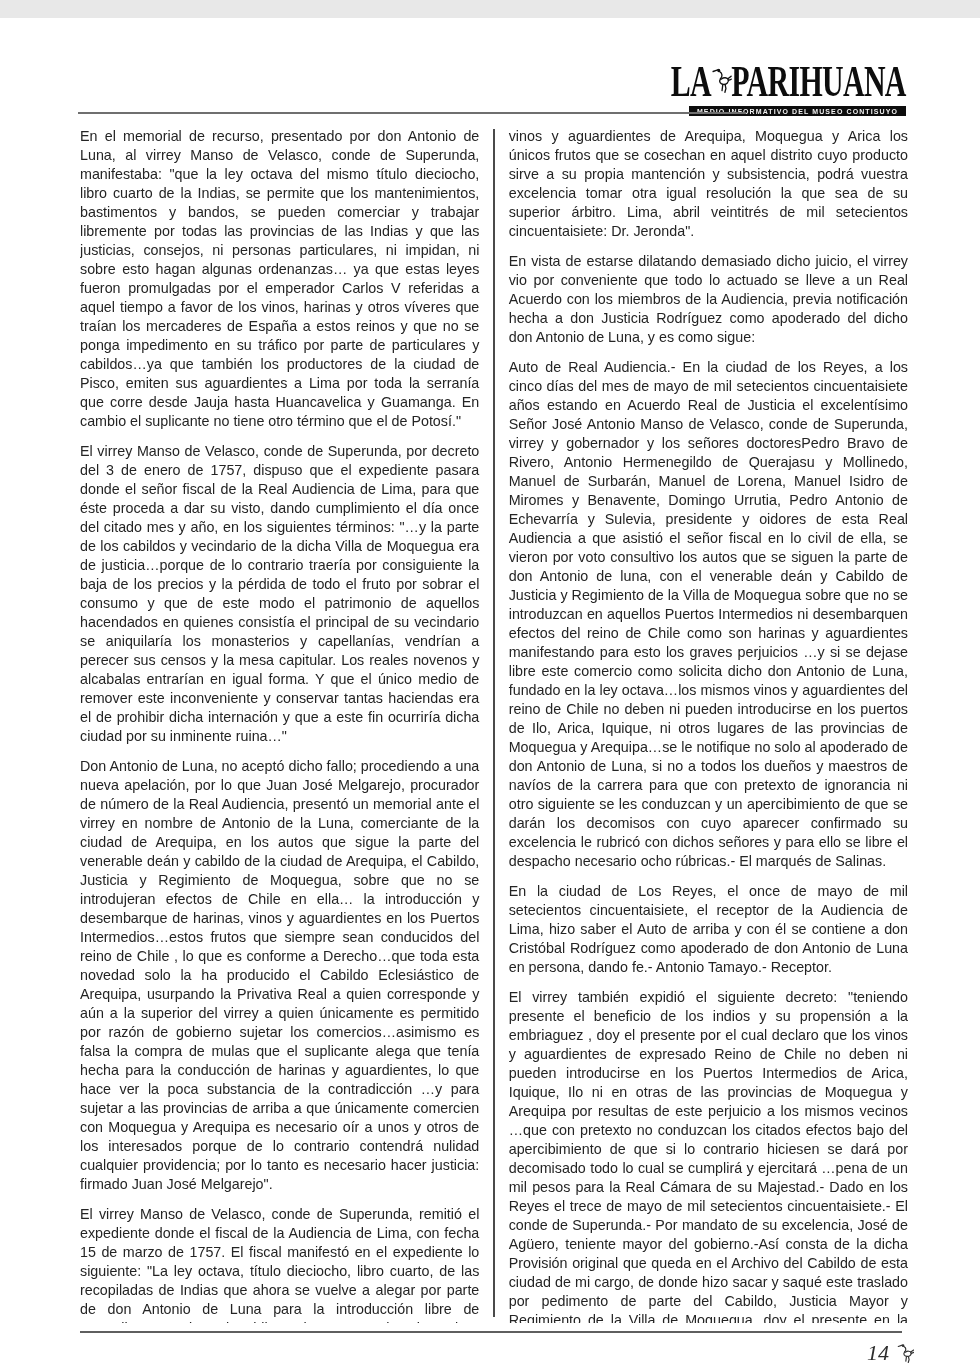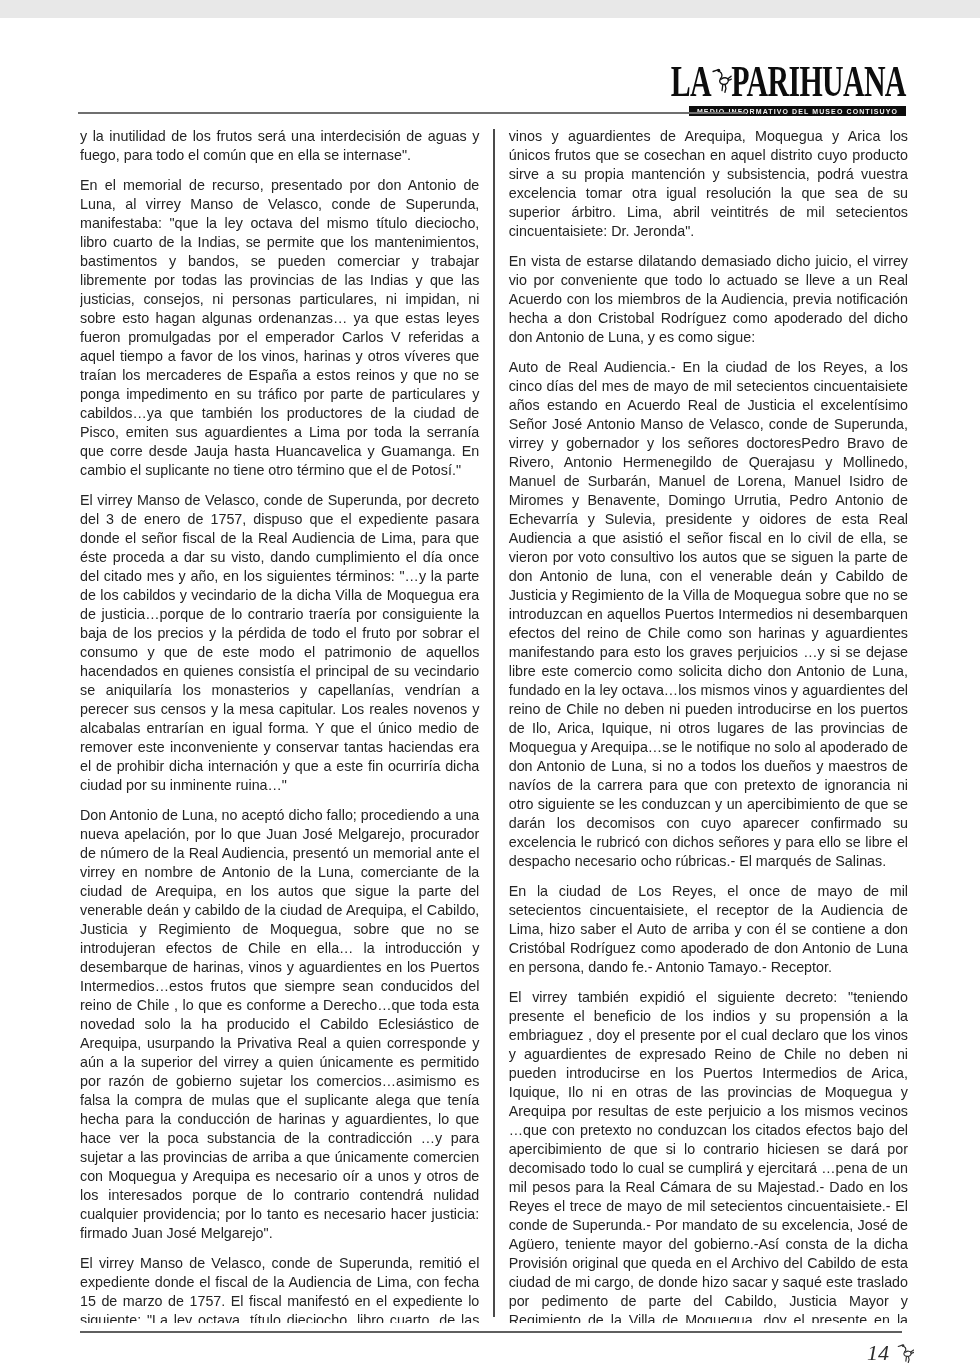--- a/index.html
+++ b/index.html
@@ -132,30 +132,29 @@
         </svg>
       </span>
       <span>PARIHUANA</span>
     </div>
     <div class="masthead-tagline">MEDIO INFORMATIVO DEL MUSEO CONTISUYO</div>
   </div>
   <div class="header-rule"></div>
 
   <div class="columns">
     <div class="col">
-      <p>y la inutilidad de los frutos será una interdecisión de aguas y fuego, para todo el común que en ella se internase".</p>
       <p>En el memorial de recurso, presentado por don Antonio de Luna, al virrey Manso de Velasco, conde de Superunda, manifestaba: "que la ley octava del mismo título dieciocho, libro cuarto de la Indias, se permite que los mantenimientos, bastimentos y bandos, se pueden comerciar y trabajar libremente por todas las provincias de las Indias y que las justicias, consejos, ni personas particulares, ni impidan, ni sobre esto hagan algunas ordenanzas… ya que estas leyes fueron promulgadas por el emperador Carlos V referidas a aquel tiempo a favor de los vinos, harinas y otros víveres que traían los mercaderes de España a estos reinos y que no se ponga impedimento en su tráfico por parte de particulares y cabildos…ya que también los productores de la ciudad de Pisco, emiten sus aguardientes a Lima por toda la serranía que corre desde Jauja hasta Huancavelica y Guamanga. En cambio el suplicante no tiene otro término que el de Potosí."</p>
       <p>El virrey Manso de Velasco, conde de Superunda, por decreto del 3 de enero de 1757, dispuso que el expediente pasara donde el señor fiscal de la Real Audiencia de Lima, para que éste proceda a dar su visto, dando cumplimiento el día once del citado mes y año, en los siguientes términos: "…y la parte de los cabildos y vecindario de la dicha Villa de Moquegua era de justicia…porque de lo contrario traería por consiguiente la baja de los precios y la pérdida de todo el fruto por sobrar el consumo y que de este modo el patrimonio de aquellos hacendados en quienes consistía el principal de su vecindario se aniquilaría los monasterios y capellanías, vendrían a perecer sus censos y la mesa capitular. Los reales novenos y alcabalas entrarían en igual forma. Y que el único medio de remover este inconveniente y conservar tantas haciendas era el de prohibir dicha internación y que a este fin ocurriría dicha ciudad por su inminente ruina…"</p>
       <p>Don Antonio de Luna, no aceptó dicho fallo; procediendo a una nueva apelación, por lo que Juan José Melgarejo, procurador de número de la Real Audiencia, presentó un memorial ante el virrey en nombre de Antonio de la Luna, comerciante de la ciudad de Arequipa, en los autos que sigue la parte del venerable deán y cabildo de la ciudad de Arequipa, el Cabildo, Justicia y Regimiento de Moquegua, sobre que no se introdujeran efectos de Chile en ella… la introducción y desembarque de harinas, vinos y aguardientes en los Puertos Intermedios…estos frutos que siempre sean conducidos del reino de Chile , lo que es conforme a Derecho…que toda esta novedad solo la ha producido el Cabildo Eclesiástico de Arequipa, usurpando la Privativa Real a quien corresponde y aún a la superior del virrey a quien únicamente es permitido por razón de gobierno sujetar los comercios…asimismo es falsa la compra de mulas que el suplicante alega que tenía hecha para la conducción de harinas y aguardientes, lo que hace ver la poca substancia de la contradicción …y para sujetar a las provincias de arriba a que únicamente comercien con Moquegua y Arequipa es necesario oír a unos y otros de los interesados porque de lo contrario contendrá nulidad cualquier providencia; por lo tanto es necesario hacer justicia: firmado Juan José Melgarejo".</p>
       <p>El virrey Manso de Velasco, conde de Superunda, remitió el expediente donde el fiscal de la Audiencia de Lima, con fecha 15 de marzo de 1757. El fiscal manifestó en el expediente lo siguiente: "La ley octava, título dieciocho, libro cuarto, de las recopiladas de Indias que ahora se vuelve a alegar por parte de don Antonio de Luna para la introducción libre de aguardientes y vinos de Chile en los puertos de Arica , Ilo y otros de aquella costa, y siendo este caso muy semejante al primer añadiéndose la particular circunstancia de ser los</p>
     </div>
     <div class="col-divider"></div>
     <div class="col">
       <p>vinos y aguardientes de Arequipa, Moquegua y Arica los únicos frutos que se cosechan en aquel distrito cuyo producto sirve a su propia mantención y subsistencia, podrá vuestra excelencia tomar otra igual resolución la que sea de su superior árbitro. Lima, abril veintitrés de mil setecientos cincuentaisiete: Dr. Jeronda".</p>
-      <p>En vista de estarse dilatando demasiado dicho juicio, el virrey vio por conveniente que todo lo actuado se lleve a un Real Acuerdo con los  miembros de la Audiencia, previa notificación hecha a don Cristobal Rodríguez como apoderado del dicho don Antonio de Luna, y es como sigue:</p>
+      <p>En vista de estarse dilatando demasiado dicho juicio, el virrey vio por conveniente que todo lo actuado se lleve a un Real Acuerdo con los  miembros de la Audiencia, previa notificación hecha a don Justicia Rodríguez como apoderado del dicho don Antonio de Luna, y es como sigue:</p>
       <p>Auto de Real Audiencia.- En la ciudad de los Reyes, a los cinco días del mes de mayo de mil setecientos cincuentaisiete años estando en Acuerdo Real de Justicia el excelentísimo Señor José Antonio Manso de Velasco, conde de Superunda, virrey y gobernador y  los señores doctoresPedro Bravo de Rivero, Antonio Hermenegildo de Querajasu y Mollinedo, Manuel de Surbarán, Manuel de Lorena, Manuel  Isidro de Miromes y Benavente, Domingo Urrutia, Pedro Antonio de Echevarría y Sulevia, presidente y oidores de esta Real Audiencia a que asistió el señor fiscal en lo civil de ella, se vieron por voto consultivo los autos que se siguen la parte de don Antonio de luna, con el venerable deán y Cabildo de Justicia y Regimiento de la Villa de Moquegua sobre que no se introduzcan en aquellos Puertos Intermedios ni desembarquen efectos del reino de Chile como son harinas y aguardientes manifestando para esto los graves perjuicios …y si se dejase libre este comercio como solicita dicho don Antonio de Luna, fundado en la ley octava…los mismos vinos y aguardientes del reino de Chile no deben ni pueden introducirse en los puertos de Ilo, Arica, Iquique, ni otros lugares de las provincias de Moquegua y Arequipa…se le notifique no solo al apoderado de don Antonio de Luna, si no a todos los dueños y maestros de navíos de la carrera para que con pretexto de ignorancia ni otro siguiente se les conduzcan y un apercibimiento de que se darán los decomisos con cuyo aparecer confirmado su excelencia le rubricó con dichos señores y para ello se libre el despacho necesario ocho rúbricas.- El marqués de Salinas.</p>
       <p>En la ciudad de Los Reyes, el once de mayo de mil setecientos cincuentaisiete, el receptor de la Audiencia de Lima, hizo saber el Auto de arriba y con él se contiene a don Cristóbal Rodríguez como apoderado de don Antonio de Luna en persona, dando fe.- Antonio Tamayo.- Receptor.</p>
       <p>El virrey también expidió el siguiente decreto: "teniendo presente el beneficio de los indios y su propensión a la embriaguez , doy el presente por el cual declaro que los vinos y aguardientes de expresado Reino de Chile no deben ni pueden introducirse en los Puertos Intermedios de Arica, Iquique, Ilo ni en otras de las provincias de Moquegua y Arequipa por resultas de este perjuicio a los mismos vecinos …que con pretexto no conduzcan los citados efectos bajo del apercibimiento de que si lo contrario hiciesen se dará  por decomisado todo lo cual se cumplirá y ejercitará …pena de un mil pesos para la Real Cámara de su Majestad.- Dado en los Reyes el trece de mayo de mil setecientos cincuentaisiete.- El conde de Superunda.- Por mandato de su excelencia, José de Agüero, teniente mayor del gobierno.-Así consta de la dicha Provisión original que queda en el Archivo del Cabildo de esta ciudad de mi cargo, de donde hizo sacar y saqué  este traslado por pedimento de parte del Cabildo, Justicia Mayor y Regimiento de la Villa de Moquegua,  doy el presente en la Muy Noble Leal ciudad de Arequipa, en doce días del mes de julio de mil setecientos cincuentaisiete.- En fe de ello lo signo y firmo en testimonio de la verdad.- Blas de Tapia, escribano público y de cabildo.- Rúbrica."</p>
     </div>
   </div>
 
   <div class="footer-rule"></div>
   <div class="page-number">
     <span class="num">14</span>
     <span>

